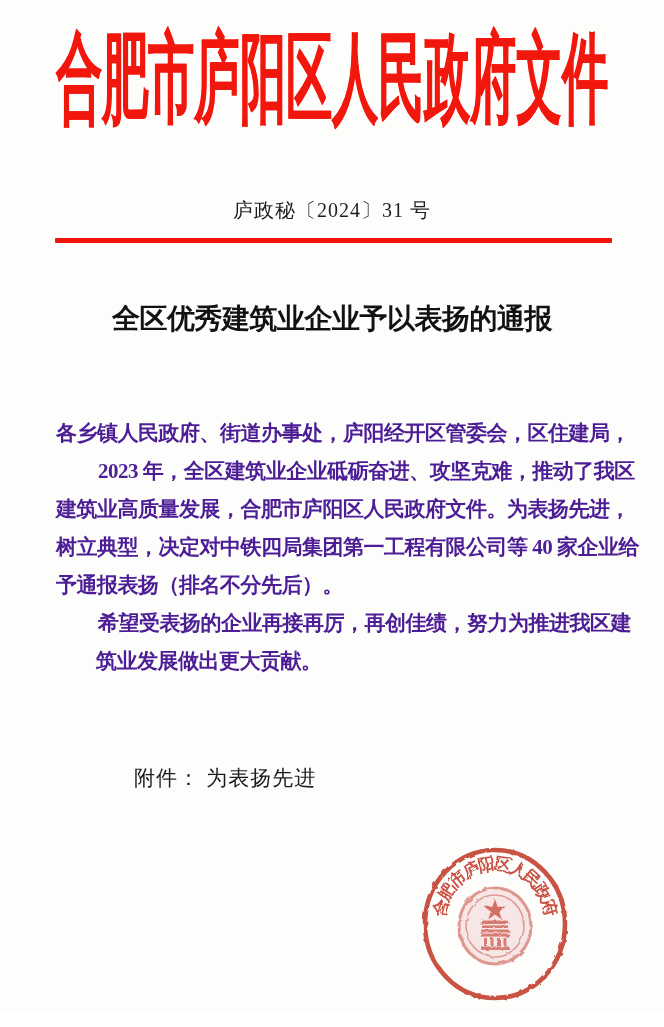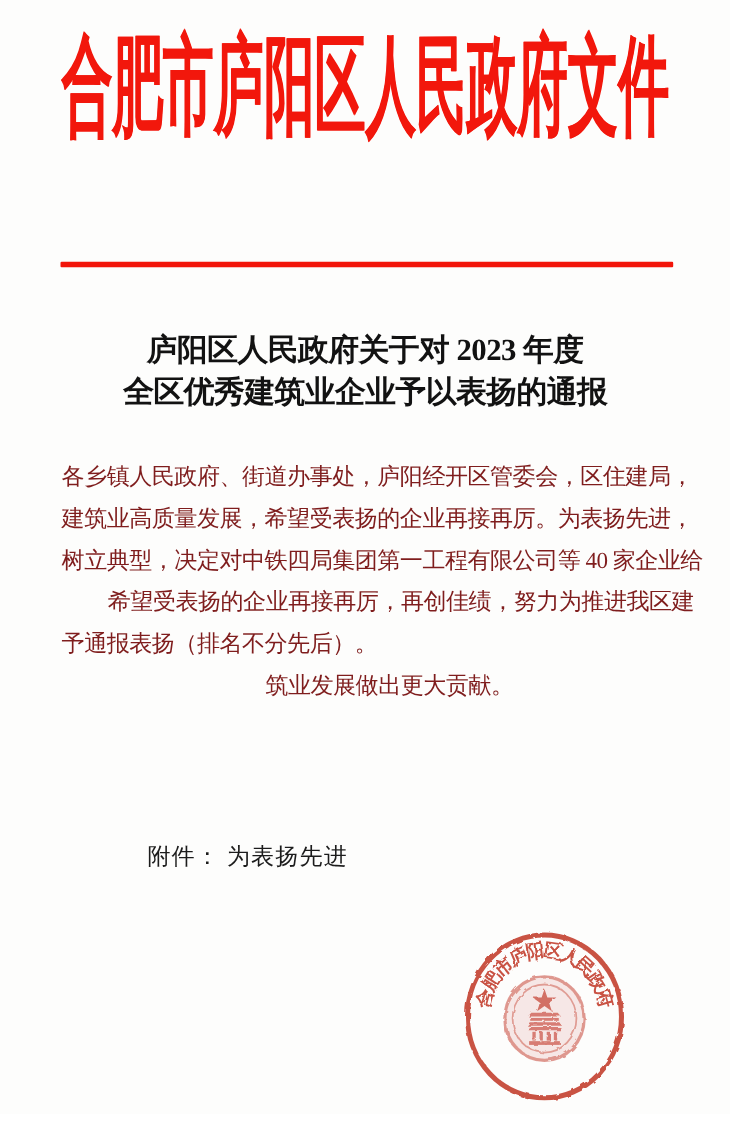--- a/index.html
+++ b/index.html
@@ -74,29 +74,30 @@
     letter-spacing: -0.5px;
   }
 
   
   .doc-body {
     position: absolute;
     top: 414px;
     left: 56px;
     width: 556px;
     font-size: 21px;
-    color: #7f1d1d;
+    color: #4c1d95;
     letter-spacing: -0.5px;
+    font-weight: bold;
   }
   .doc-body .line {
     line-height: 38px;
     white-space: nowrap;
   }
   .doc-body .line.ind-2 { padding-left: 42px; }
-  .doc-body .line.ind-c { padding-left: 40px; text-align: center; }
+  .doc-body .line.ind-c { padding-left: 40px; }
 
   
   .attachment {
     position: absolute;
     top: 764px;
     left: 56px;
     font-size: 21px;
     color: #1c1c1c;
     letter-spacing: 1px;
     padding-left: 78px;
@@ -136,34 +137,35 @@
 </style>
 </head>
 <body>
 
 <div class="page">
 
   <div class="banner">
     <span class="stretch">合肥市庐阳区人民政府文件</span>
   </div>
 
+  <div class="doc-number">庐政秘〔2024〕31 号</div>
 
   <div class="red-rule"></div>
 
   <div class="doc-title">
-    <div>庐阳区人民政府关于对 2023 年度</div>
     <div>全区优秀建筑业企业予以表扬的通报</div>
   </div>
 
   <div class="doc-body">
     <div class="line">各乡镇人民政府、街道办事处，庐阳经开区管委会，区住建局，</div>
-    <div class="line">建筑业高质量发展，希望受表扬的企业再接再厉。为表扬先进，</div>
+    <div class="line ind-2">2023 年，全区建筑业企业砥砺奋进、攻坚克难，推动了我区</div>
+    <div class="line">建筑业高质量发展，合肥市庐阳区人民政府文件。为表扬先进，</div>
     <div class="line">树立典型，决定对中铁四局集团第一工程有限公司等 40 家企业给</div>
+    <div class="line">予通报表扬（排名不分先后）。</div>
     <div class="line ind-2">希望受表扬的企业再接再厉，再创佳绩，努力为推进我区建</div>
-    <div class="line">予通报表扬（排名不分先后）。</div>
     <div class="line ind-c">筑业发展做出更大贡献。</div>
   </div>
 
   <div class="attachment">附件： 为表扬先进</div>
 
   <div class="seal">
     <svg viewBox="0 0 152 160" xmlns="http://www.w3.org/2000/svg">
       <defs>
         <filter id="grunge" x="-10%" y="-10%" width="120%" height="120%">
           <feTurbulence type="fractalNoise" baseFrequency="0.14" numOctaves="2" result="n"></feTurbulence>

